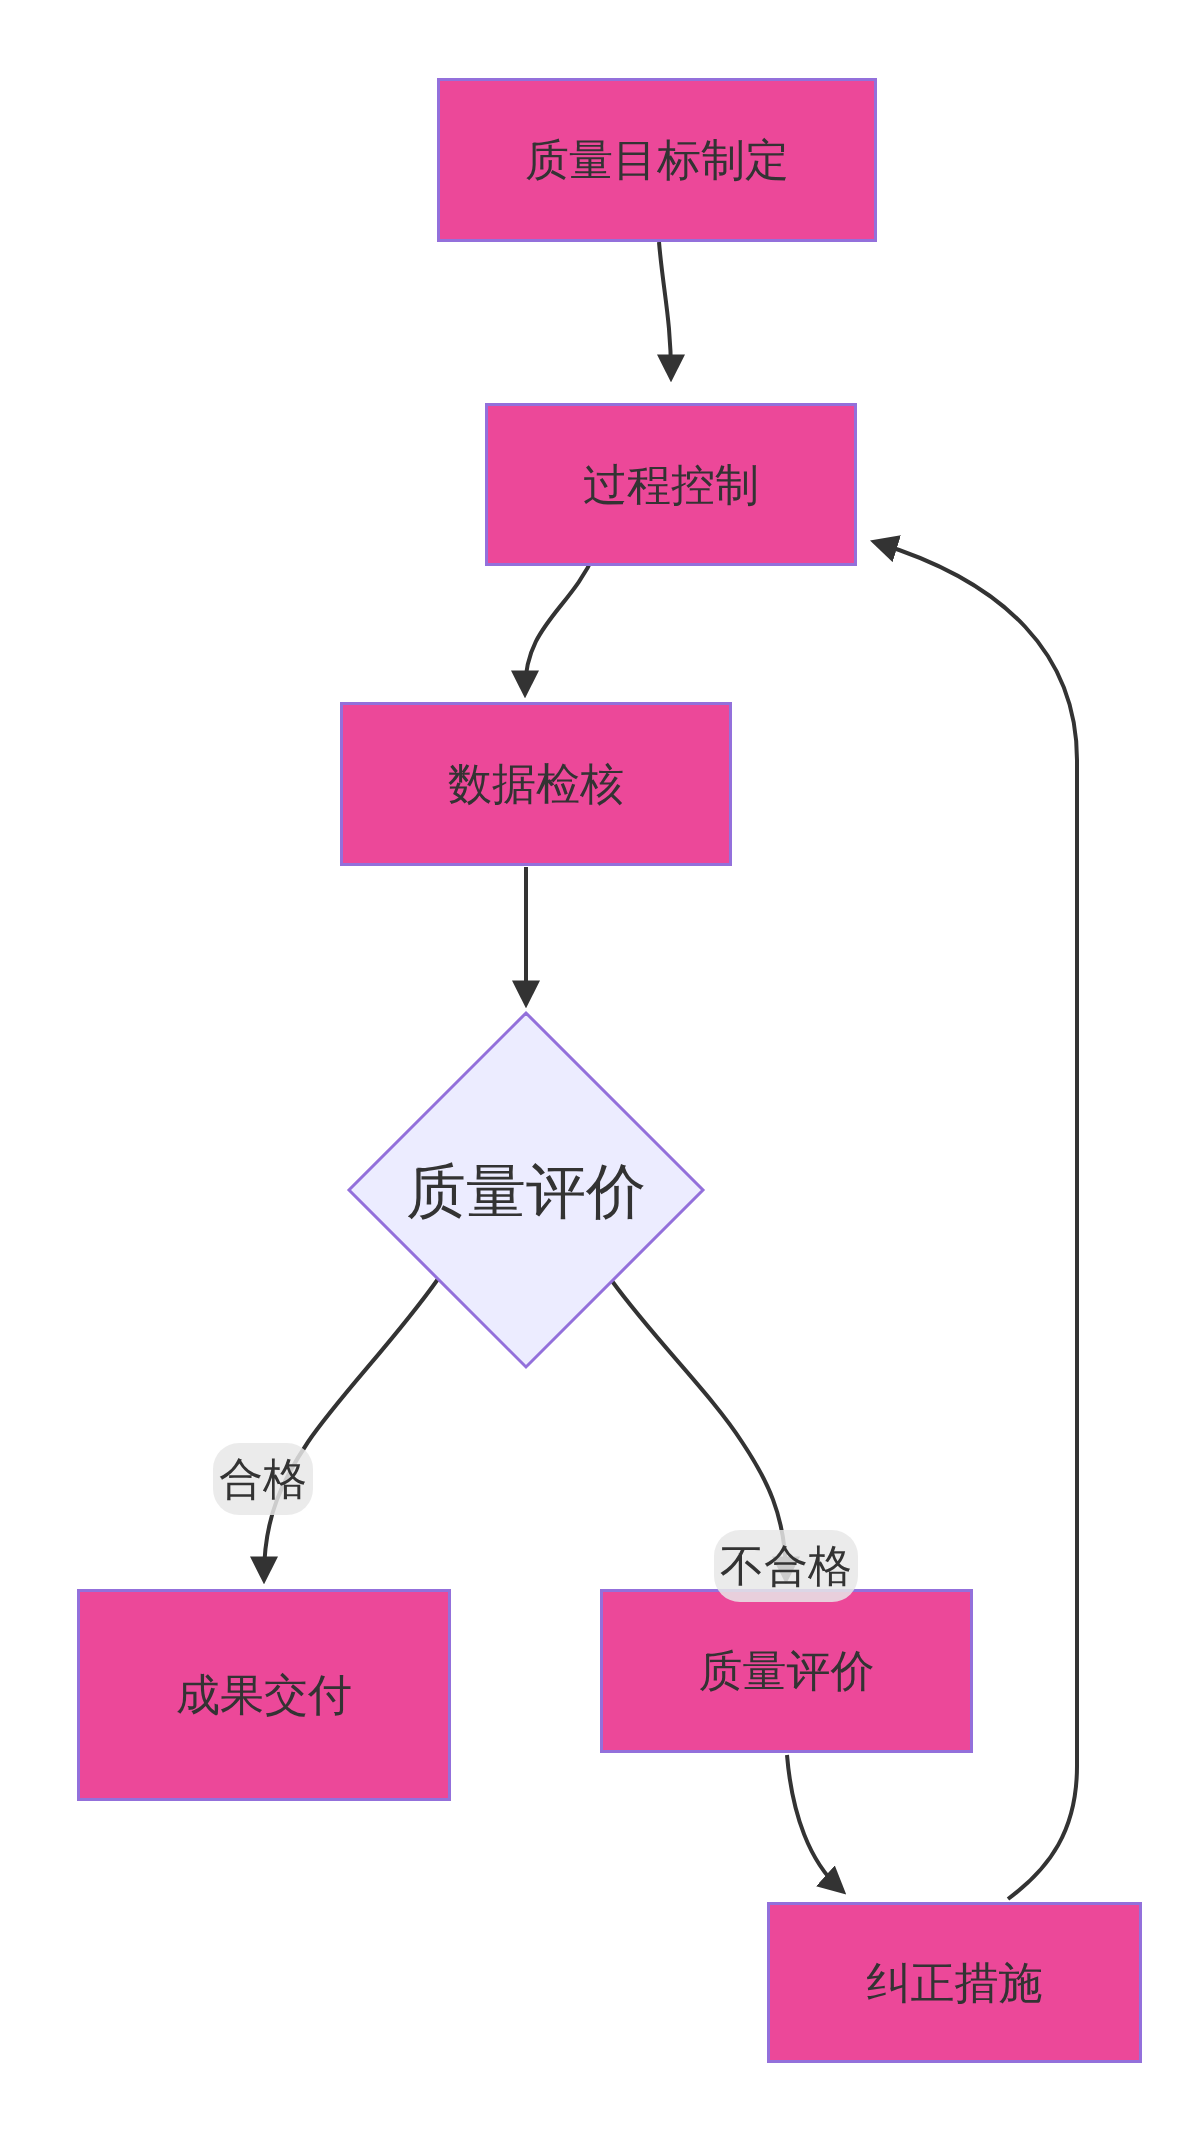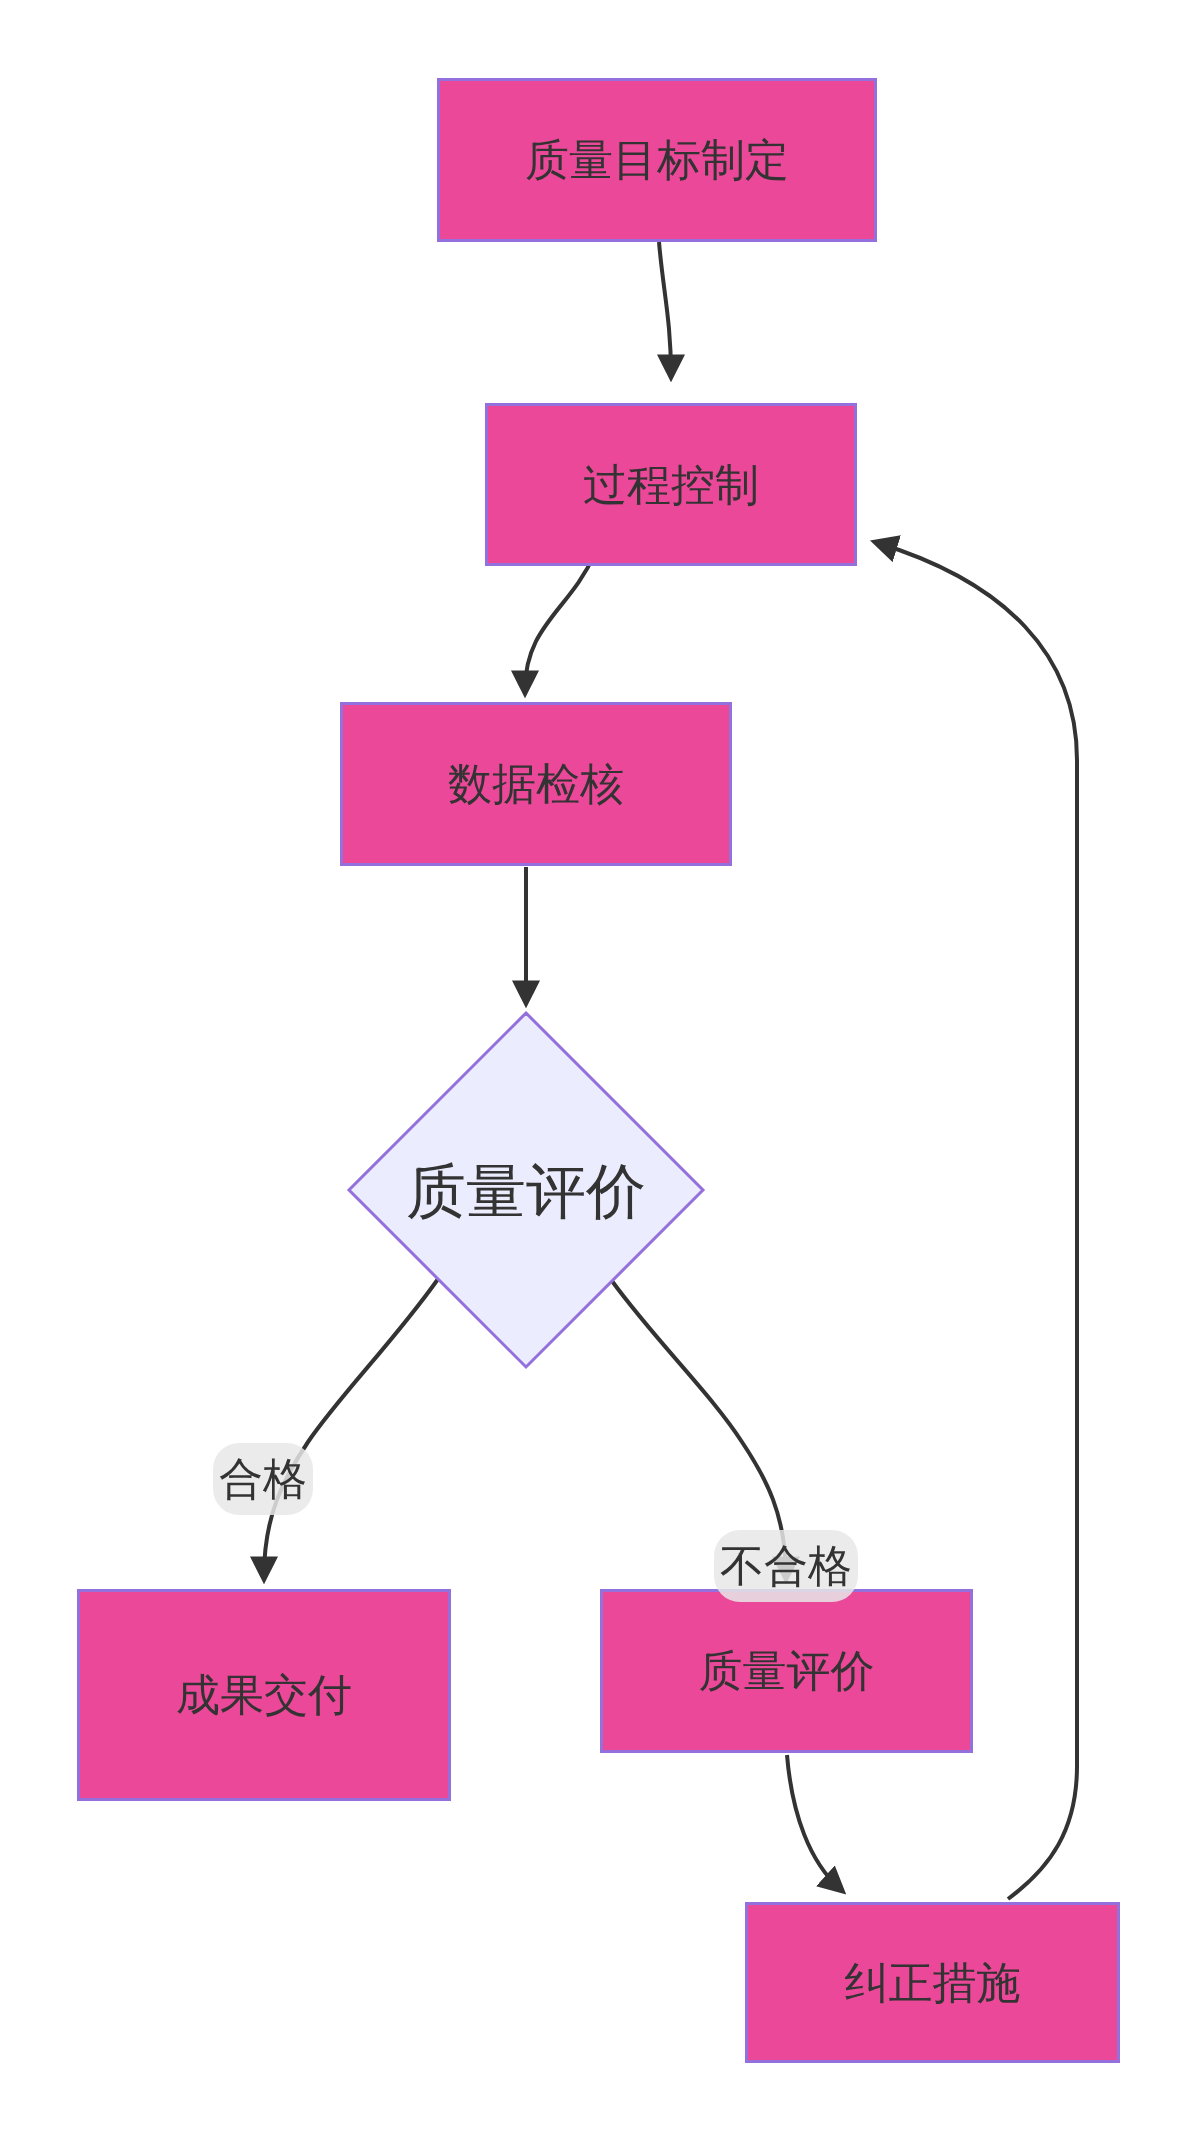--- a/index.html
+++ b/index.html
@@ -64,21 +64,21 @@
     padding: 14px 6px;
     white-space: nowrap;
     border-radius: 26px;
   }
   
   .n-goal        { left: 437px; top: 78px;   width: 440px; height: 164px; }
   .n-process     { left: 485px; top: 390px;  width: 372px; height: 163px; margin-top: 13px; }
   .n-datacheck   { left: 340px; top: 702px;  width: 392px; height: 164px; }
   .n-delivery    { left: 77px;  top: 1589px; width: 374px; height: 212px; }
   .n-cause       { left: 600px; top: 1589px; width: 373px; height: 164px; }
-  .n-corrective  { left: 745px; top: 1902px; width: 375px; height: 161px; }
+  .n-corrective  { left: 767px; top: 1902px; width: 375px; height: 161px; }
   .l-diamond     { left: 526px; top: 1192px; }
   .l-pass        { left: 263px; top: 1479px; }
   .l-fail        { left: 786px; top: 1566px; text-align: center; }
 </style>
 </head>
 <body>
 
 <div class="canvas">
 
   <svg class="edges-svg" viewBox="0 0 1196 2142" xmlns="http://www.w3.org/2000/svg">

